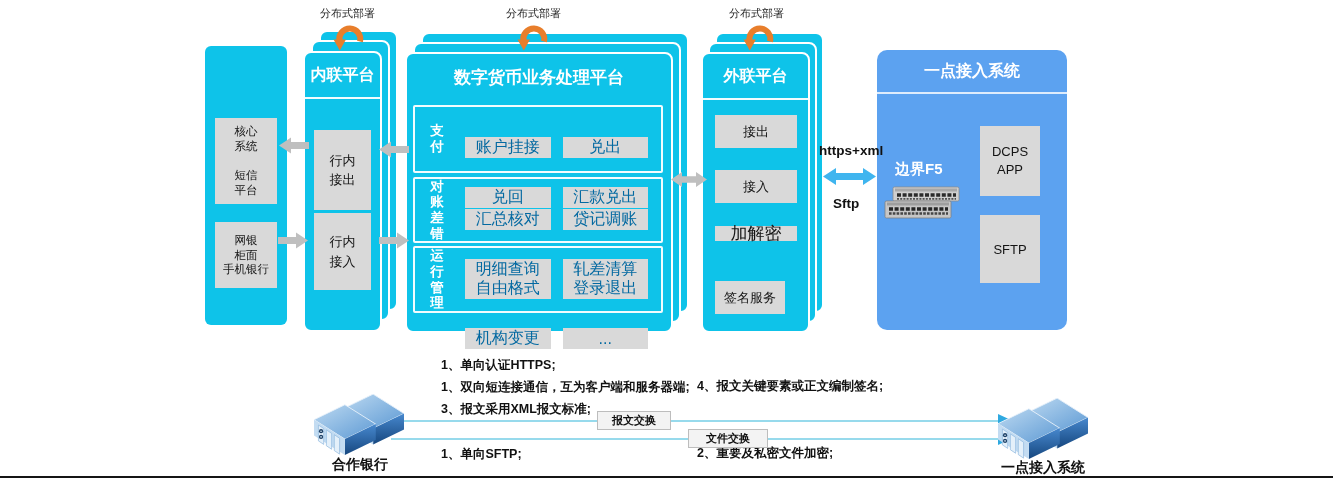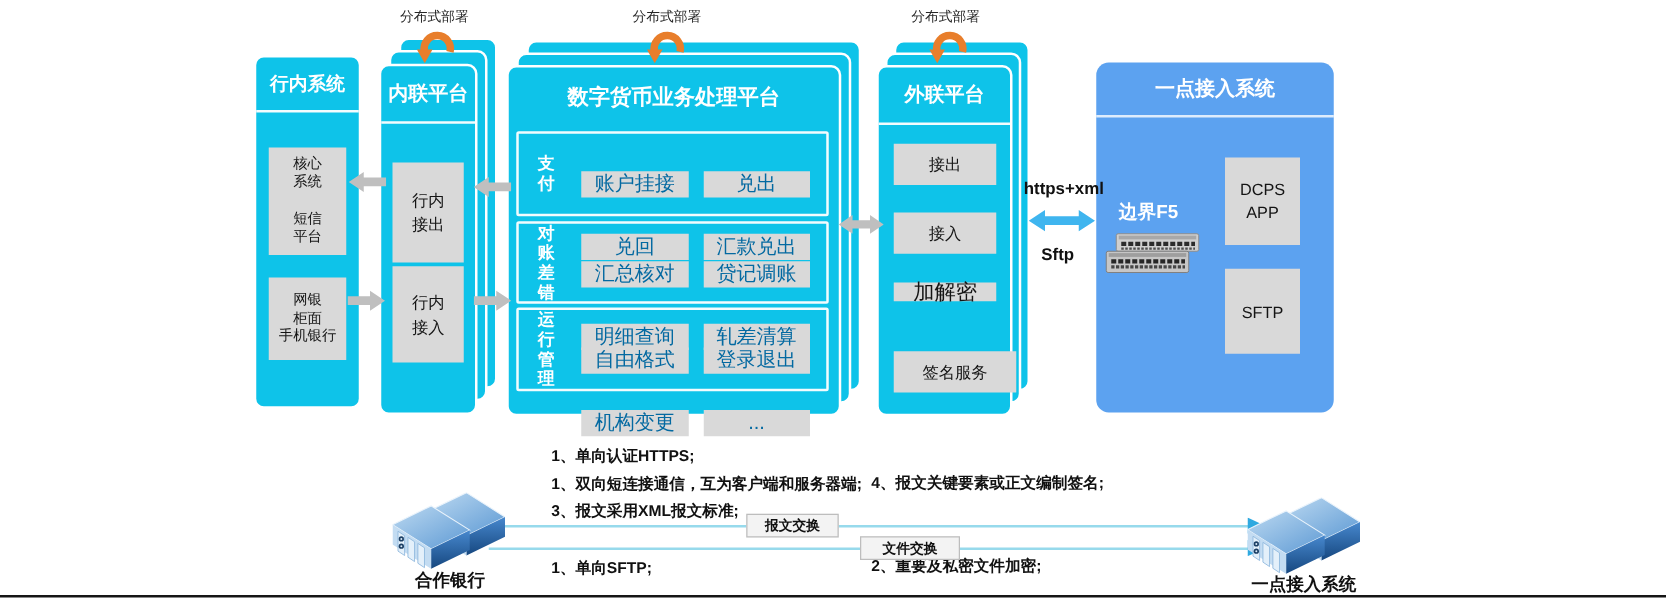--- a/index.html
+++ b/index.html
@@ -47,21 +47,20 @@
   <svg class="icon" style="left:517px;top:20px;" width="32" height="31" viewBox="0 0 32 31">
     <path d="M6.5 21 A 10.5 10.5 0 1 1 27 21.5" fill="none" stroke="#E87E2B" stroke-width="6"></path>
     <polygon points="0.5,19.5 13,19.5 6.8,30.5" fill="#E87E2B"></polygon>
   </svg>
   <svg class="icon" style="left:743px;top:20px;" width="32" height="31" viewBox="0 0 32 31">
     <path d="M6.5 21 A 10.5 10.5 0 1 1 27 21.5" fill="none" stroke="#E87E2B" stroke-width="6"></path>
     <polygon points="0.5,19.5 13,19.5 6.8,30.5" fill="#E87E2B"></polygon>
   </svg>
 
   <div class="card" style="left:205px;top:46px;width:82px;height:279px;border-radius:6px;">
-    <div class="card-title" style="height:42px;font-size:15px;">行内系统</div>
     <div class="gray-box prelines" style="left:10px;top:72px;width:62px;height:86px;font-size:11.5px;line-height:1.3;">核心
 系统
 
 短信
 平台</div>
     <div class="gray-box prelines" style="left:10px;top:176px;width:62px;height:66px;font-size:11.5px;line-height:1.3;">网银
 柜面
 手机银行</div>
   </div>
 
@@ -108,21 +107,21 @@
     </div>
   </div>
 
   <div class="card stackcard" style="left:715px;top:32px;width:109px;height:281px;"></div>
   <div class="card stackcard" style="left:708px;top:42px;width:109px;height:281px;"></div>
   <div class="card stackcard" style="left:701px;top:52px;width:109px;height:281px;">
     <div class="card-title" style="height:44px;font-size:16px;">外联平台</div>
     <div class="gray-box" style="left:12px;top:61px;width:82px;height:33px;font-size:13px;">接出</div>
     <div class="gray-box" style="left:12px;top:116px;width:82px;height:33px;font-size:13px;">接入</div>
     <div class="gray-box" style="left:12px;top:172px;width:82px;height:15px;font-size:17px;font-family:Liberation Mono, monospace;">加解密</div>
-    <div class="gray-box" style="left:12px;top:227px;width:98px;height:33px;font-size:13px;">签名服务</div>
+    <div class="gray-box" style="left:12px;top:227px;width:70px;height:33px;font-size:13px;">签名服务</div>
   </div>
 
   <svg class="icon" style="left:279px;top:137px;" width="30" height="17" viewBox="0 0 30 17">
     <polygon points="0,8.5 12,0.5 12,5 30,5 30,12 12,12 12,16.5" fill="#BFBFBF"></polygon>
   </svg>
   <svg class="icon" style="left:278px;top:232px;" width="30" height="17" viewBox="0 0 30 17">
     <polygon points="30,8.5 18,0.5 18,5 0,5 0,12 18,12 18,16.5" fill="#BFBFBF"></polygon>
   </svg>
   <svg class="icon" style="left:379px;top:141px;" width="30" height="17" viewBox="0 0 30 17">
     <polygon points="0,8.5 12,0.5 12,5 30,5 30,12 12,12 12,16.5" fill="#BFBFBF"></polygon>

